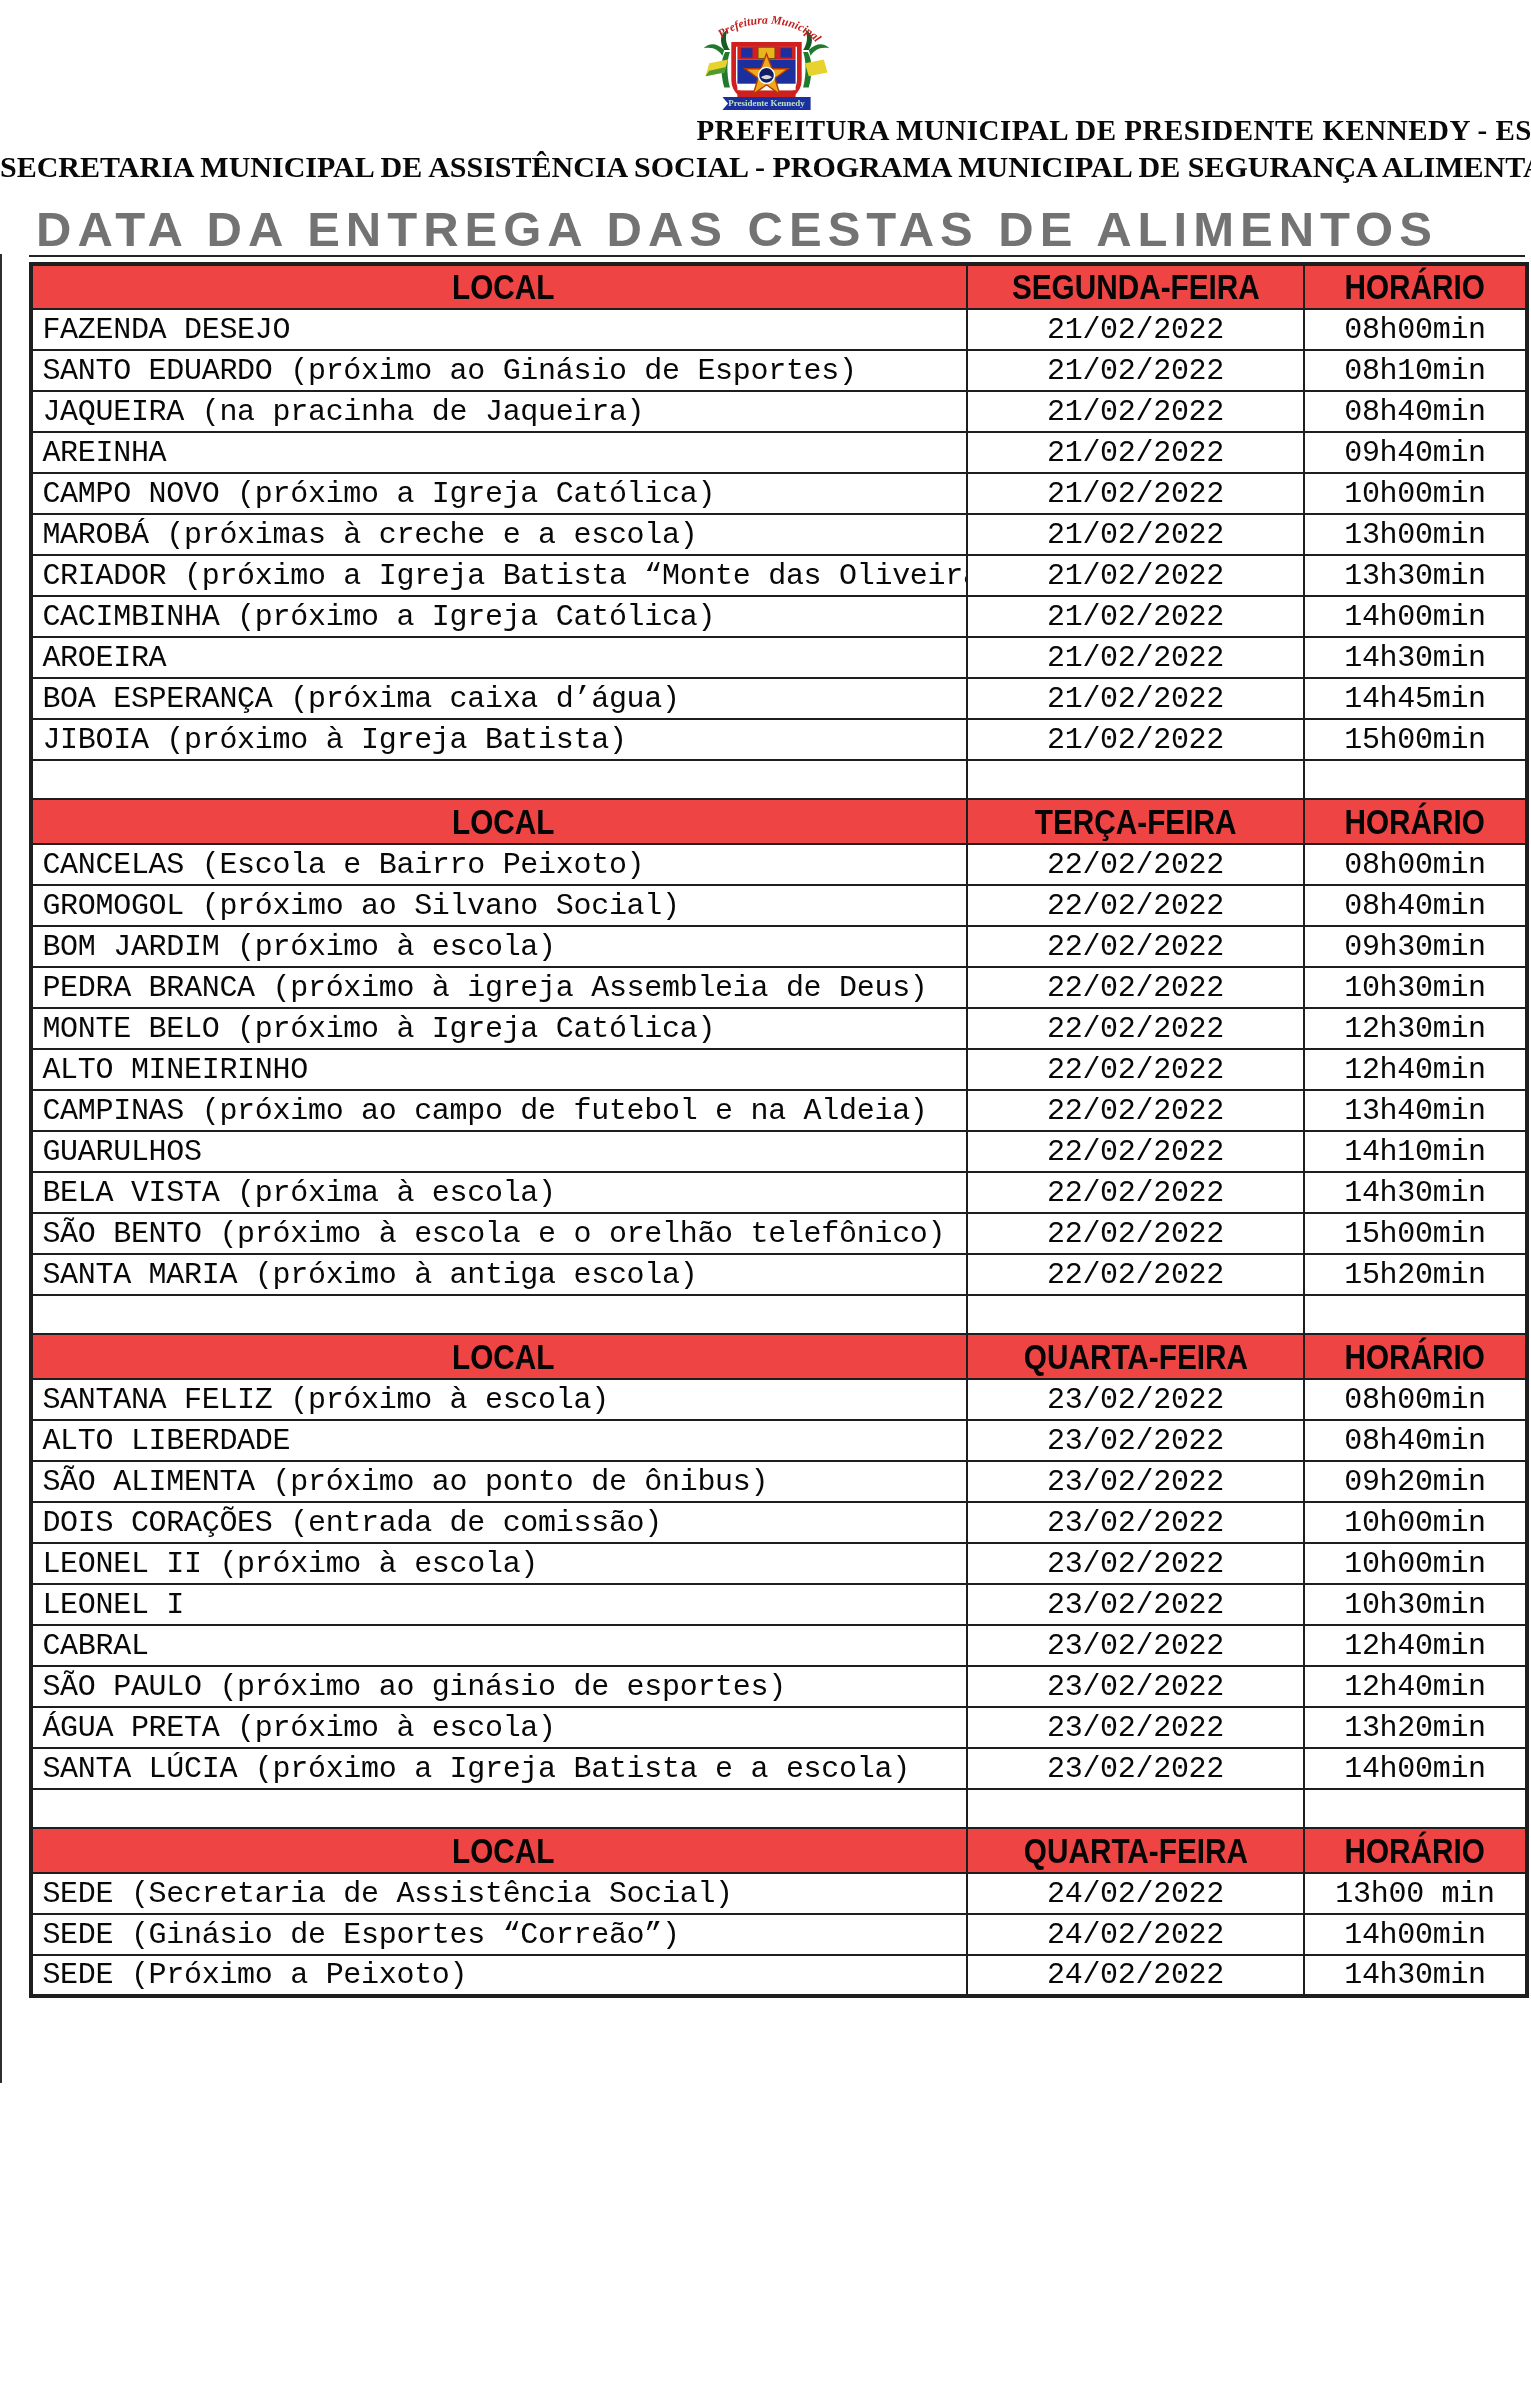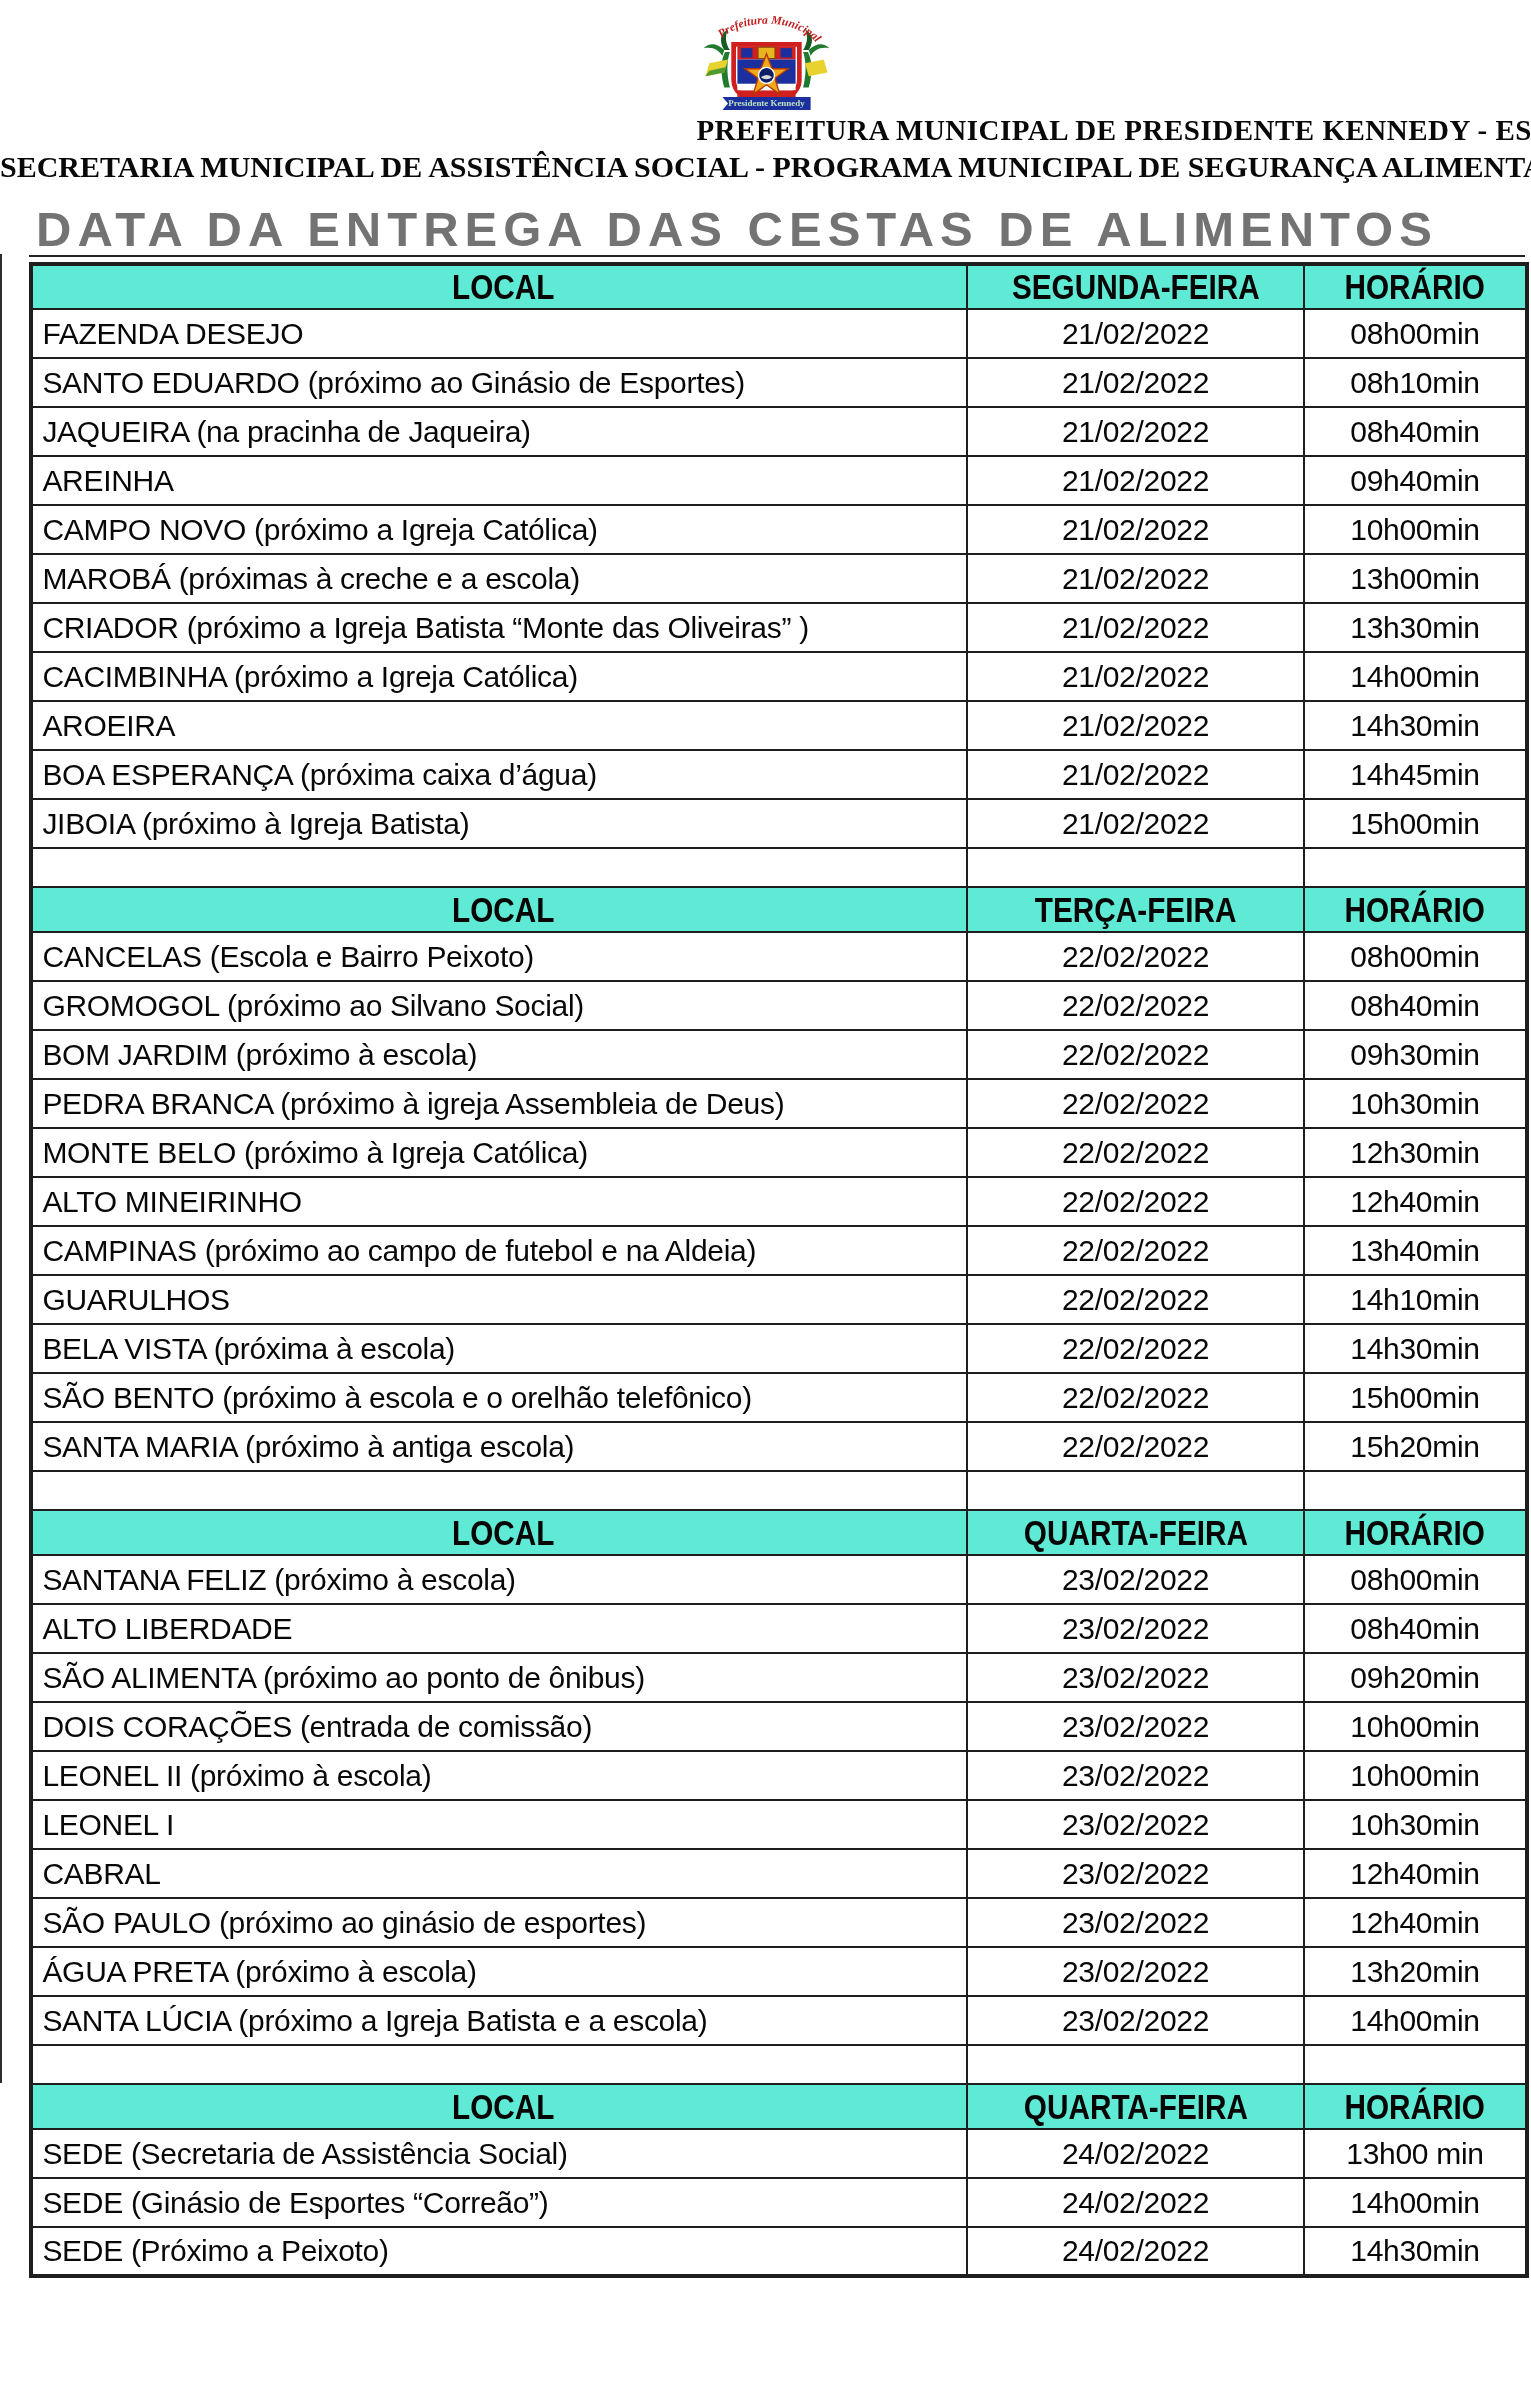--- a/index.html
+++ b/index.html
@@ -26,25 +26,25 @@
     white-space:nowrap;
   }
   .topline{position:absolute;left:29px;top:255px;width:1496px;height:1.9px;background:#232323;}
   .leftedge{position:absolute;left:0;top:254px;width:1.9px;height:1829px;background:#2e2e2e;}
   table#grid{
     position:absolute;left:29px;top:262px;
     border-collapse:collapse;table-layout:fixed;width:1496px;
     border:4.7px solid #1e1e1e;
   }
   #grid td{border:2.8px solid #1e1e1e;overflow:hidden;white-space:nowrap;}
-  tr.hrow{height:45px;background:#5eead4;}
+  tr.hrow{height:45px;background:#ef4444;}
   tr.hrow td{border-top-width:4.7px;border-bottom-width:4.7px;text-align:center;vertical-align:middle;}
   .hspan{display:inline-block;transform:scaleX(.85);transform-origin:center;
     font-weight:700;font-size:35px;color:#060606;}
-  tr.drow{height:49px;}
+  tr.drow{height:41px;font-family:Liberation Mono, monospace;}
   tr.drow td{font-size:30px;letter-spacing:-0.3px;vertical-align:middle;color:#080808;}
   tr.srow{height:39px;background:#fff;}
   .c-local{text-align:left;padding-left:9.4px;}
   .c-date,.c-time{text-align:center;}
 </style>
 </head>
 <body>
 
 <div class="logo-wrap">
   <svg width="141" height="107" viewBox="0 0 150 114">

